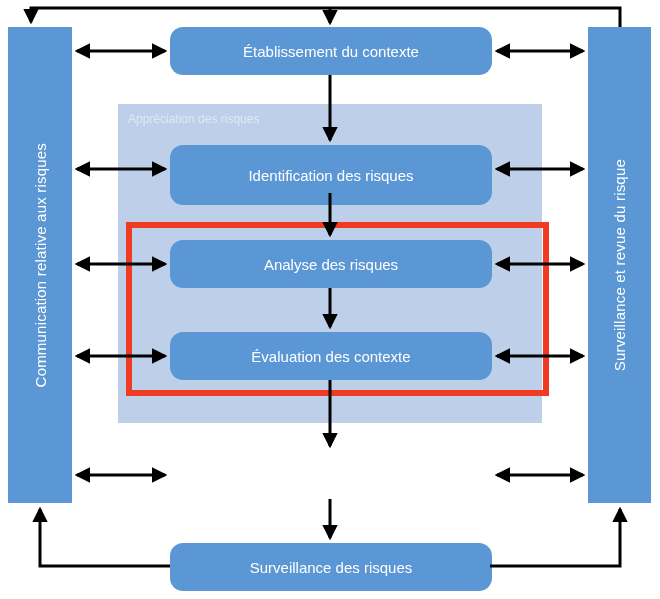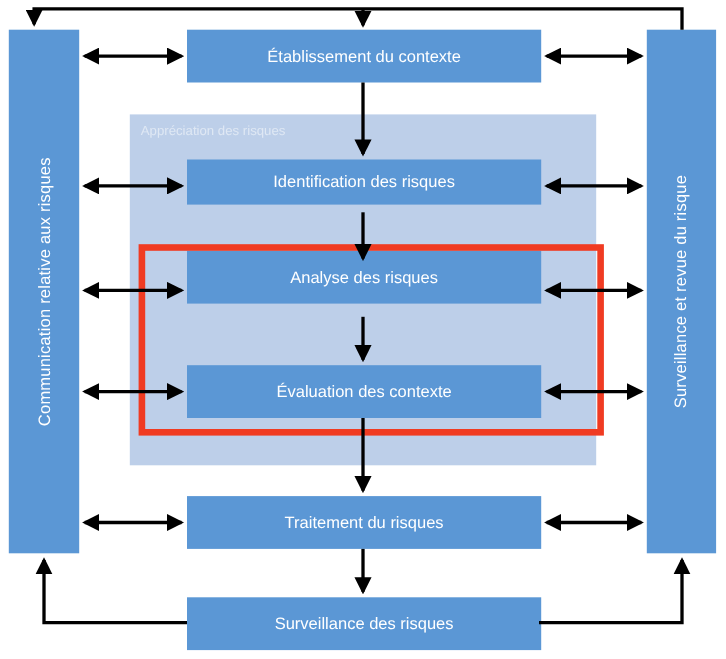--- a/index.html
+++ b/index.html
@@ -61,24 +61,25 @@
     position: absolute;
     left: 170px;
     width: 322px;
     background: var(--node-fill);
     color: var(--node-text);
     display: flex;
     align-items: center;
     justify-content: center;
     font-size: 15px;
     text-align: center;
+    border-radius: 13px;
   }
   .node.contexte       { top: 27px;  height: 48px; }
-  .node.identification { top: 145px; height: 41px; }
-  .node.analyse        { top: 228px; height: 48px; }
+  .node.identification { top: 145px; height: 60px; }
+  .node.analyse        { top: 240px; height: 48px; }
   .node.evaluation     { top: 332px; height: 48px; }
   .node.traitement     { top: 451px; height: 48px; }
   .node.acceptation    { top: 543px; height: 48px; }
   .highlight-rect {
     position: absolute;
     left: 126px;
     top: 222px;
     width: 423px;
     height: 174px;
     border: 6px solid var(--highlight-border);
@@ -122,23 +123,20 @@
   </div>
   <div class="node identification">
     <span>Identification des risques</span>
   </div>
   <div class="node analyse">
     <span>Analyse des risques</span>
   </div>
   <div class="node evaluation">
     <span>Évaluation des contexte</span>
   </div>
-  <div class="node traitement">
-    <span>Traitement du risques</span>
-  </div>
   <div class="node acceptation">
     <span>Surveillance des risques</span>
   </div>
 
   <div class="highlight-rect"></div>
 
   <svg class="arrows" viewBox="0 0 660 599">
     <defs>
       <marker id="ah" viewBox="0 0 10 10" refX="8.5" refY="5" markerWidth="5.2" markerHeight="5.2" orient="auto-start-reverse">
         <path d="M 0 0 L 10 5 L 0 10 z"></path>

